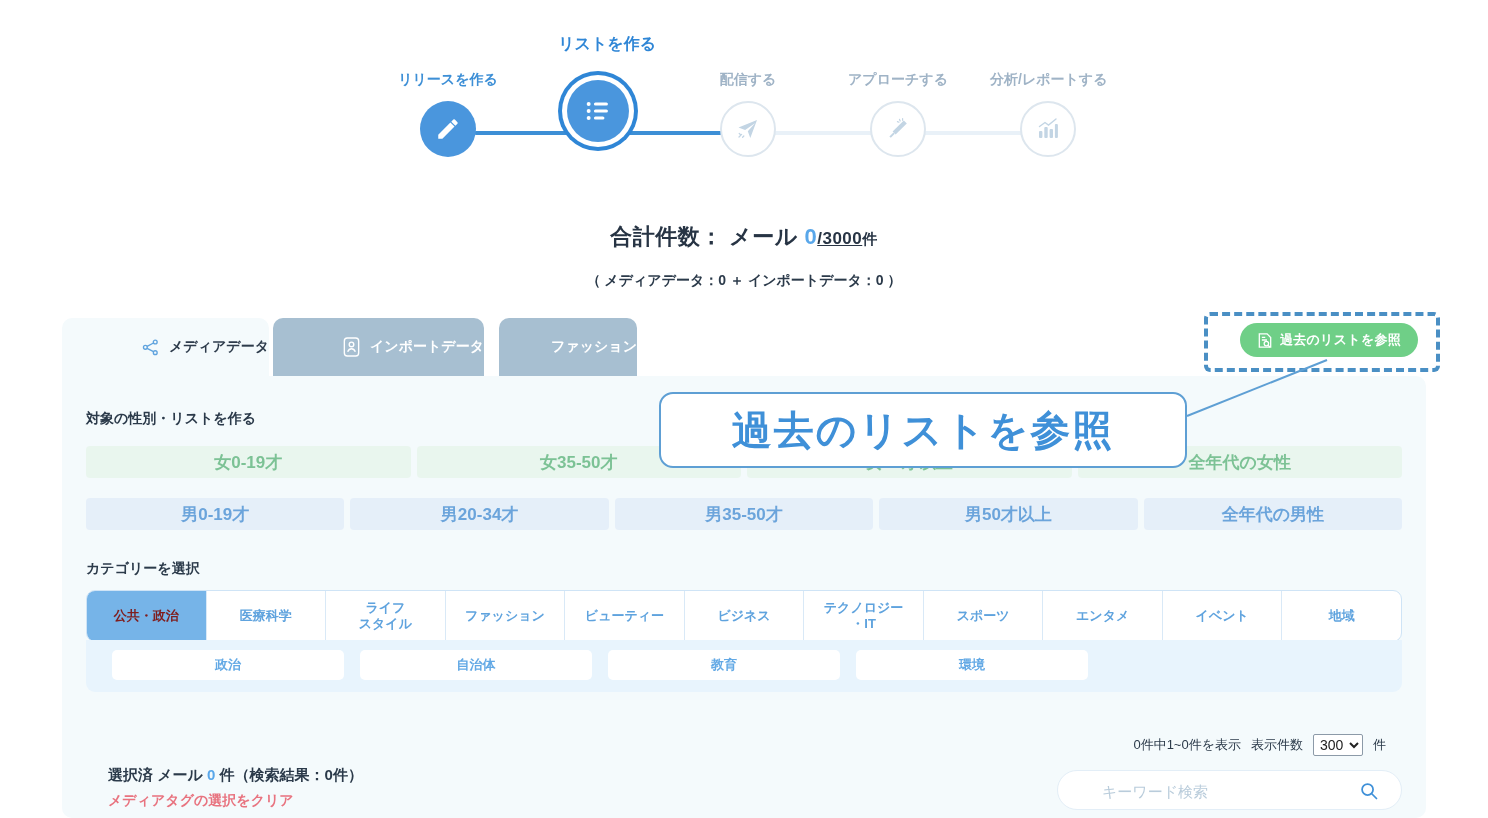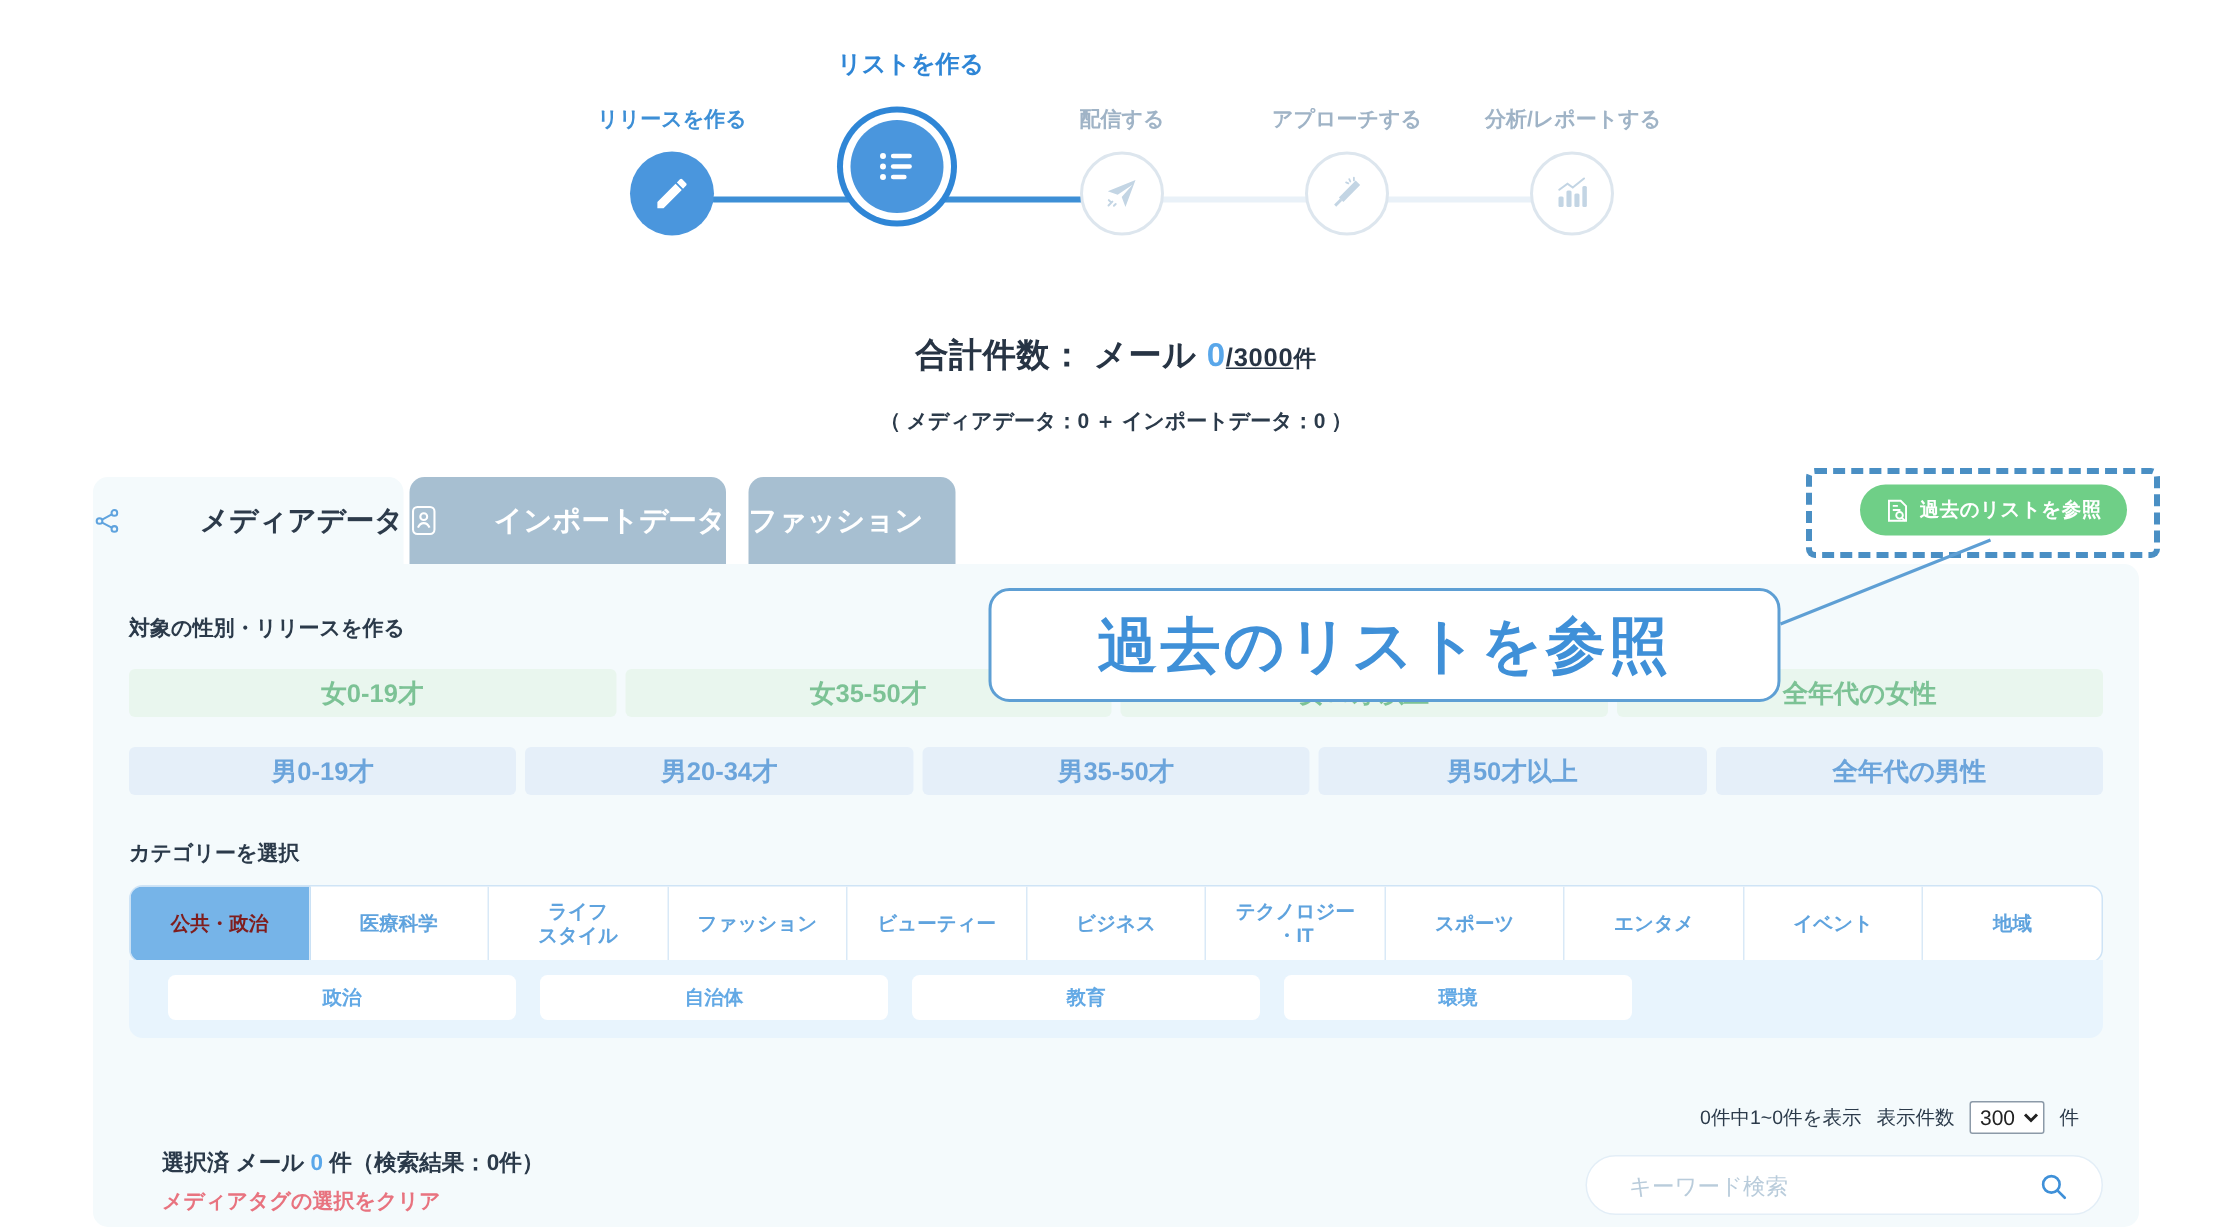--- a/index.html
+++ b/index.html
@@ -37,22 +37,22 @@
   .totals .main{font-size:22px;font-weight:700;color:#273444;letter-spacing:.5px;}
   .totals .main .num{color:#59a7ea;}
   .totals .main .den{font-size:17px;text-decoration:underline;}
   .totals .main .unit{font-size:15px;}
   .totals .sub{margin-top:20px;font-size:14px;font-weight:700;color:#2b3a4a;}
 
   
   .tabbar{position:absolute;left:62px;top:318px;width:1364px;height:60px;}
   .tab{
     position:absolute;top:0;height:58px;border-radius:10px 10px 0 0;
-    display:flex;align-items:center;justify-content:space-between;gap:9px;
-    font-size:19px;font-weight:700;box-sizing:border-box;
+    display:flex;align-items:center;justify-content:flex-end;gap:9px;
+    font-size:14px;font-weight:700;box-sizing:border-box;
   }
   .tab.active{background:#f4fafc;color:#2d3b4b;}
   .tab.inactive{background:#a7bfd1;color:#ffffff;}
   .tab svg{display:block;}
 
   
   .dashbox{
     position:absolute;left:1204px;top:312px;width:236px;height:60px;
     border:4px dashed #4a8fc4;border-radius:6px;box-sizing:border-box;
   }
@@ -129,21 +129,21 @@
   .selcount{font-size:15px;font-weight:700;color:#2b3a4a;}
   .selcount .num{color:#59a7ea;}
   .clearlink{
     margin-top:7px;font-size:14px;font-weight:700;color:#e8737f;
   }
   .searchbox{
     position:relative;width:345px;height:40px;background:#fff;
     border:1px solid #e3eef7;border-radius:20px;box-sizing:border-box;
   }
   .searchbox input{
-    position:absolute;left:26px;top:0;width:258px;height:38px;border:none;
+    position:absolute;left:42px;top:0;width:258px;height:38px;border:none;
     outline:none;background:transparent;font-size:15px;color:#2b3a4a;
     font-family:"Liberation Sans",sans-serif;
   }
   .searchbox input::placeholder{color:#b9ccdb;}
   .searchbox .mag{position:absolute;right:22px;top:10px;}
 </style>
 </head>
 <body>
 
 <div class="page">
@@ -245,21 +245,21 @@
       <span>インポートデータ</span>
     </div>
 
     <div class="tab inactive" style="left:437px;width:138px;">
       <span>ファッション</span>
     </div>
   </div>
 
   <div class="panel">
 
-    <div style="position:absolute;left:24px;top:34px;" class="sec-title">対象の性別・リリースを作る</div>
+    <div style="position:absolute;left:24px;top:34px;" class="sec-title">対象の性別・リストを作る</div>
 
     <div class="agegrid" style="position:absolute;left:24px;top:70px;width:1316px;">
       <div class="agecell f">女0-19才</div>
       <div class="agecell f">女35-50才</div>
       <div class="agecell f">女50才以上</div>
       <div class="agecell f">全年代の女性</div>
     </div>
 
     <div class="agegrid" style="position:absolute;left:24px;top:122px;width:1316px;">
       <div class="agecell m">男0-19才</div>

